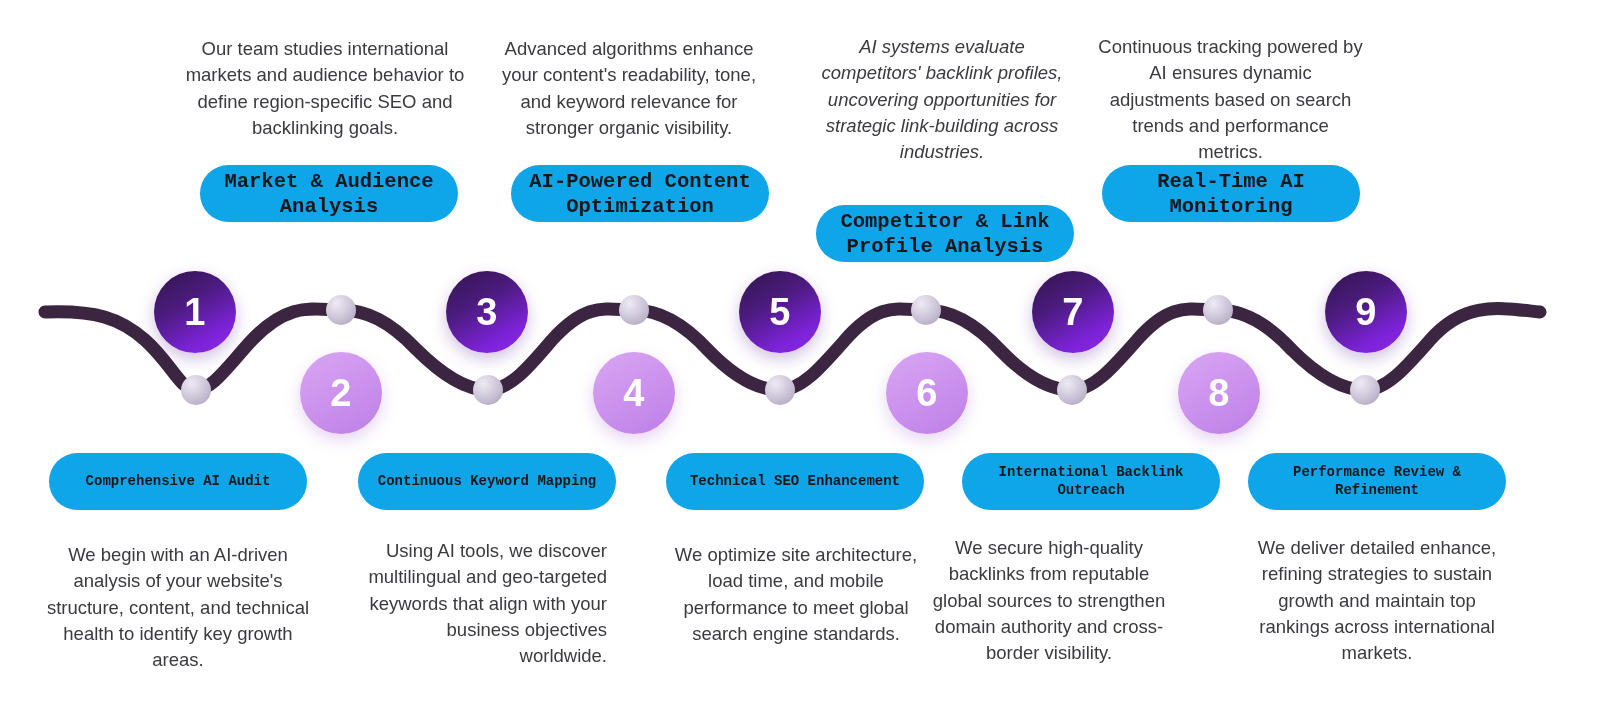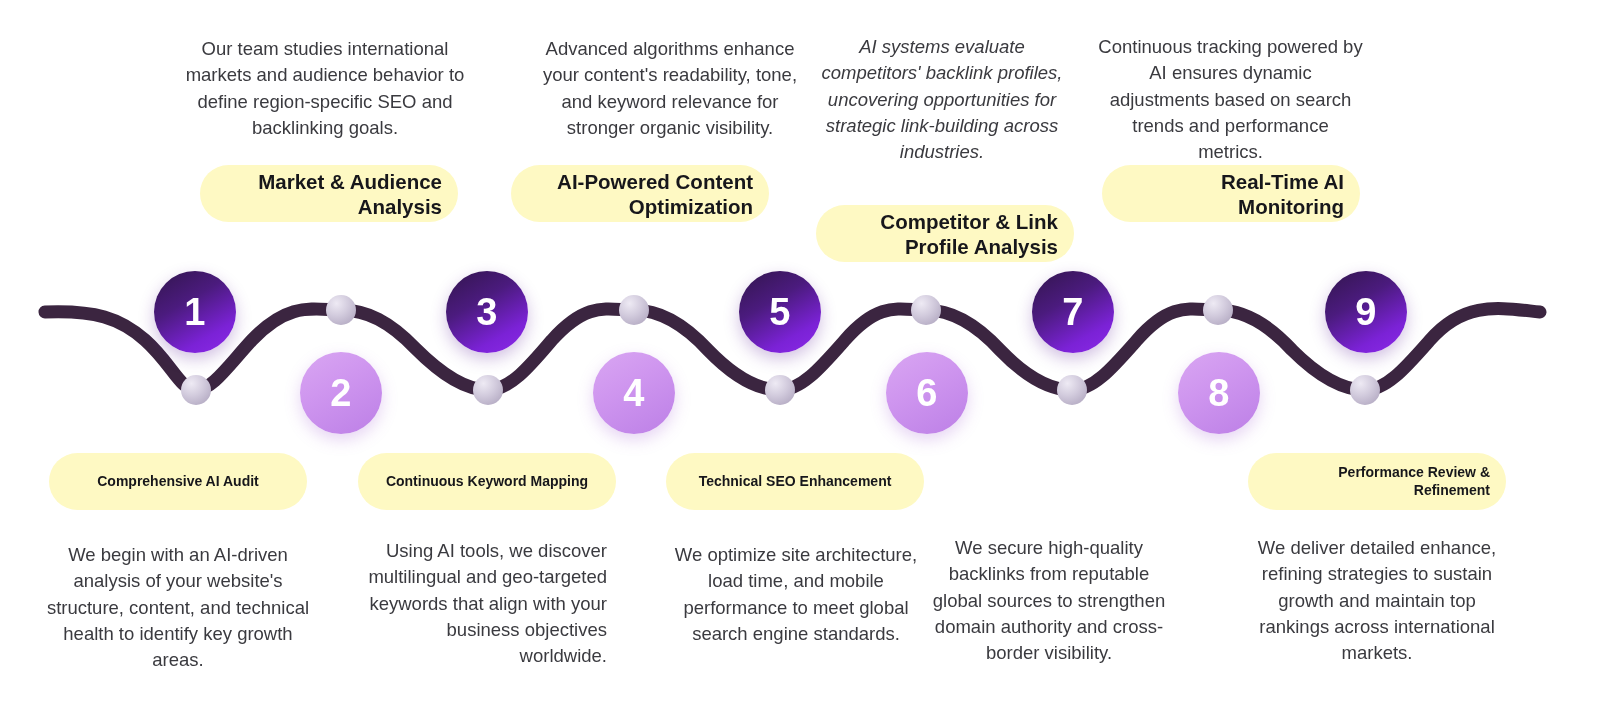--- a/index.html
+++ b/index.html
@@ -58,29 +58,30 @@
     font-size: 38px;
     background: linear-gradient(150deg, #d9a6f2 0%, #cf96ef 40%, #c489ea 75%, #bd7fe6 100%);
     box-shadow: 0 6px 16px rgba(160, 90, 210, 0.26);
   }
 
   
   .pill {
     position: absolute;
     box-sizing: border-box;
     border-radius: 999px;
-    background: #fef9c3;
+    background: #0ea5e9;
     display: flex;
     align-items: center;
     justify-content: center;
-    text-align: right;
+    text-align: center;
     font-weight: 700;
     color: #17171b;
     padding: 0 16px;
     line-height: 1.22;
+    font-family: Liberation Mono, monospace;
   }
   
   .pill::before {
     content: "";
     position: absolute;
     inset: -3px;
     border-radius: 999px;
     background: linear-gradient(130deg, #1d1026 0%, #3a1258 30%, #6a1fb0 62%, #9a3ff0 85%, #b45cff 100%);
     z-index: -2;
   }
@@ -149,21 +150,21 @@
     <circle cx="488" cy="390" r="15" fill="url(#dotg)"></circle>
     <circle cx="634" cy="310" r="15" fill="url(#dotg)"></circle>
     <circle cx="780" cy="390" r="15" fill="url(#dotg)"></circle>
     <circle cx="926" cy="310" r="15" fill="url(#dotg)"></circle>
     <circle cx="1072" cy="390" r="15" fill="url(#dotg)"></circle>
     <circle cx="1218" cy="310" r="15" fill="url(#dotg)"></circle>
     <circle cx="1365" cy="390" r="15" fill="url(#dotg)"></circle>
   </svg>
 
   <div class="desc" style="left:175px; top:36px; width:300px;">Our team studies international markets and audience behavior to define region-specific SEO and backlinking goals.</div>
-  <div class="desc" style="left:499px; top:36px; width:260px;margin-left:41px;">Advanced algorithms enhance your content's readability, tone, and keyword relevance for stronger organic visibility.</div>
+  <div class="desc" style="left:499px; top:36px; width:260px;">Advanced algorithms enhance your content's readability, tone, and keyword relevance for stronger organic visibility.</div>
   <div class="desc" style="left:810px; top:34px; width:264px;font-style:italic;">AI systems evaluate competitors' backlink profiles, uncovering opportunities for strategic link-building across industries.</div>
   <div class="desc" style="left:1098px; top:34px; width:265px;">Continuous tracking powered by AI ensures dynamic adjustments based on search trends and performance metrics.</div>
 
   <div class="pill pill-top" style="left:200px; top:165px; width:258px; height:57px;">
     <span>Market &amp; Audience Analysis</span>
   </div>
   <div class="pill pill-top" style="left:511px; top:165px; width:258px; height:57px;">
     <span>AI-Powered Content Optimization</span>
   </div>
   <div class="pill pill-top" style="left:816px; top:165px; width:258px; height:57px;margin-top:40px;">
@@ -203,20 +204,23 @@
   </div>
 
   <div class="pill pill-bot" style="left:49px; top:453px; width:258px; height:57px;">
     <span>Comprehensive AI Audit</span>
   </div>
   <div class="pill pill-bot" style="left:358px; top:453px; width:258px; height:57px;">
     <span>Continuous Keyword Mapping</span>
   </div>
   <div class="pill pill-bot" style="left:666px; top:453px; width:258px; height:57px;">
     <span>Technical SEO Enhancement</span>
+  </div>
+  <div class="pill pill-bot" style="left:962px; top:453px; width:258px; height:57px;">
+    <span>International Backlink Outreach</span>
   </div>
   <div class="pill pill-bot" style="left:1248px; top:453px; width:258px; height:57px;">
     <span>Performance Review &amp; Refinement</span>
   </div>
 
   <div class="desc" style="left:43px; top:542px; width:270px;">We begin with an AI-driven analysis of your website's structure, content, and technical health to identify key growth areas.</div>
   <div class="desc" style="left:367px; top:538px; width:240px;text-align:right;">Using AI tools, we discover multilingual and geo-targeted keywords that align with your business objectives worldwide.</div>
   <div class="desc" style="left:668px; top:542px; width:256px;">We optimize site architecture, load time, and mobile performance to meet global search engine standards.</div>
   <div class="desc" style="left:924px; top:535px; width:250px;">We secure high-quality backlinks from reputable global sources to strengthen domain authority and cross-border visibility.</div>
   <div class="desc" style="left:1252px; top:535px; width:250px;">We deliver detailed enhance, refining strategies to sustain growth and maintain top rankings across international markets.</div>

